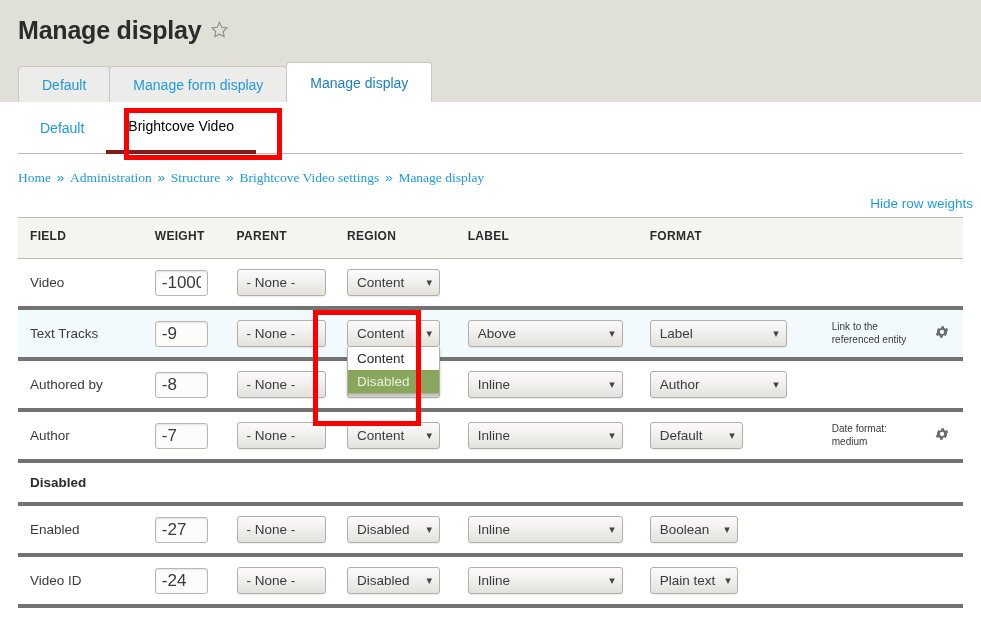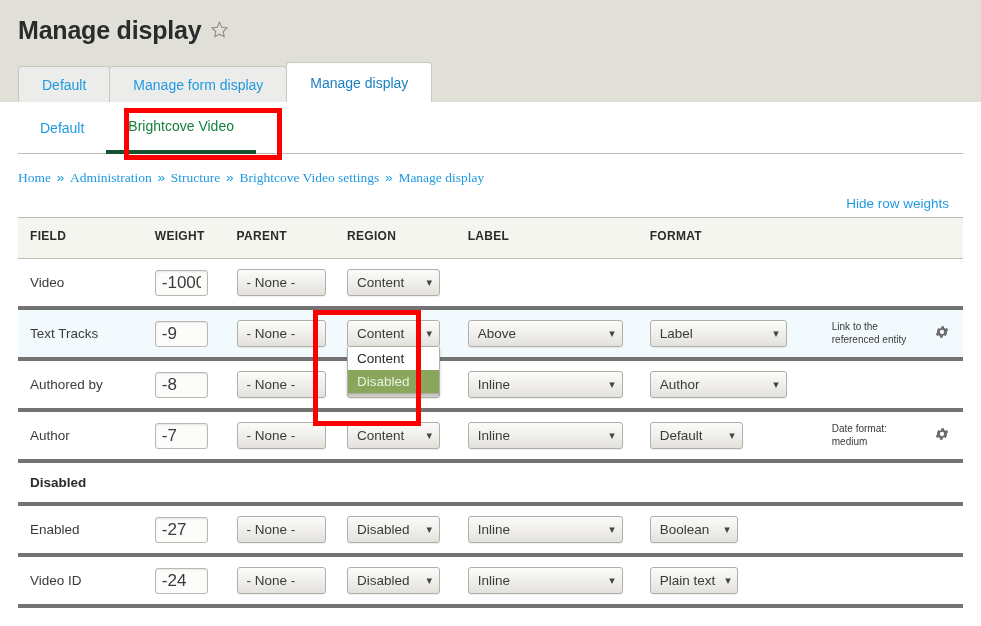--- a/index.html
+++ b/index.html
@@ -90,22 +90,22 @@
     font-size: 14px;
     padding: 0 22px;
     height: 100%;
     display: flex;
     align-items: center;
     cursor: pointer;
     white-space: nowrap;
     position: relative;
   }
   .subtab.active {
-    color: #15803d;
-    border-bottom: 4px solid #14532d;
+    color: #000000;
+    border-bottom: 4px solid #7f1d1d;
     margin-bottom: -1px;
   }
   .redbox {
     position: absolute;
     border: 5px solid #fc0000;
     pointer-events: none;
     z-index: 30;
   }
   #redbox-subtab { left: 124px; top: 108px; width: 158px; height: 52px; }
 
@@ -114,21 +114,21 @@
     padding: 10px 18px 0 18px;
     font-size: 13.5px;
     color: #1f9ae0;
   }
   .breadcrumb a { color: #1f9ae0; text-decoration: none; cursor: pointer; font-family: Liberation Serif, serif; }
   .breadcrumb .sep { color: #1f9ae0; padding: 0 2px; }
 
   
   .rowweights {
     text-align: right;
-    padding: 10px 32px 6px 0;
+    padding: 10px 8px 6px 0;
   }
   .rowweights a {
     color: #1f9ae0;
     font-size: 13.5px;
     text-decoration: none;
     cursor: pointer;
   }
 
   
   .tbl-wrap { padding: 0 18px; }

